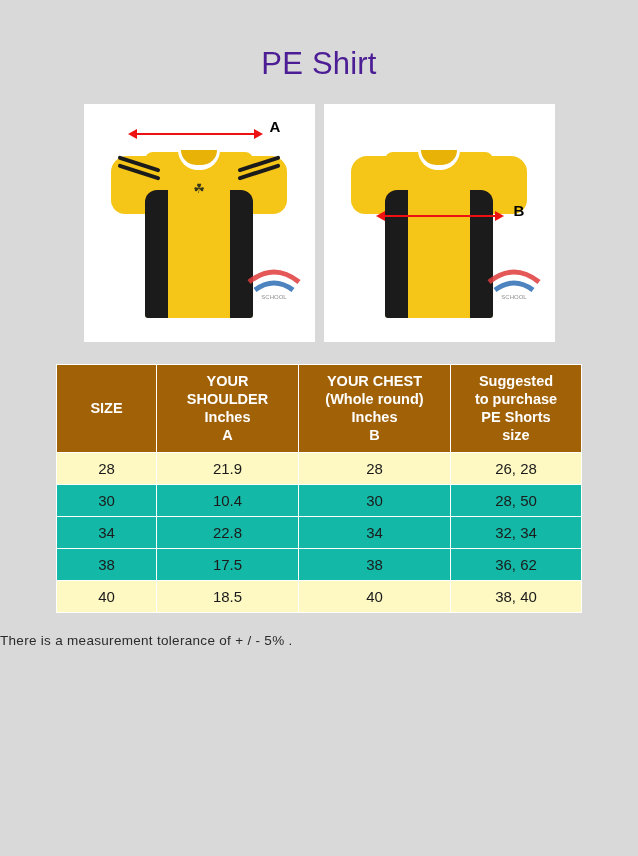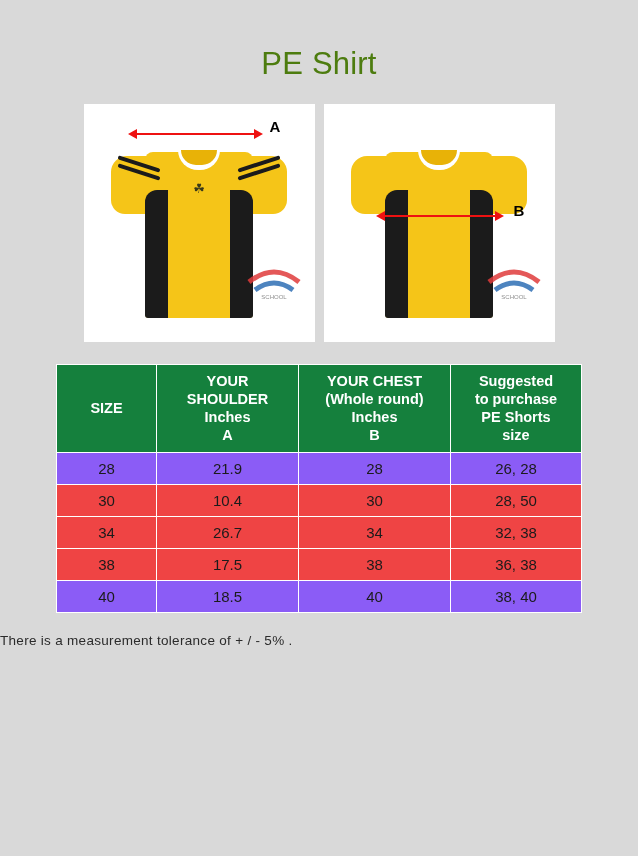--- a/index.html
+++ b/index.html
@@ -15,21 +15,21 @@
   }
   .page {
     position: relative;
     width: 638px;
     height: 856px;
     box-sizing: border-box;
   }
   .title {
     text-align: center;
     font-size: 31px;
-    color: #4d7c0f;
+    color: #4c1d95;
     font-weight: 400;
     padding-top: 46px;
     letter-spacing: 0.2px;
   }
 
   
   .images {
     display: flex;
     justify-content: center;
     gap: 9px;
@@ -166,39 +166,39 @@
   .label-b { left: 190px; top: 98px; }
 
   
   table {
     border-collapse: collapse;
     width: 525px;
     margin: 22px auto 0;
     table-layout: fixed;
   }
   th {
-    background: #15803d;
+    background: #a16207;
     color: #ffffff;
     font-size: 14.5px;
     font-weight: bold;
     padding: 7px 4px;
     text-align: center;
     vertical-align: middle;
     line-height: 1.25;
     border: 1px solid #ffffff;
   }
   td {
     text-align: center;
     font-size: 15px;
     color: #1b1b1b;
     padding: 7px 4px;
     border: 1px solid #ffffff;
-    background: #ef4444;
-  }
-  tr.alt td { background: #8b5cf6; }
+    background: #14b8a6;
+  }
+  tr.alt td { background: #fef9c3; }
   col.c1 { width: 100px; }
   col.c2 { width: 142px; }
   col.c3 { width: 152px; }
   col.c4 { width: 131px; }
 
   .footnote {
     text-align: left;
     font-size: 13.5px;
     color: #2b2b2b;
     margin-top: 20px;
@@ -312,29 +312,29 @@
         <td>26, 28</td>
       </tr>
       <tr>
         <td>30</td>
         <td>10.4</td>
         <td>30</td>
         <td>28, 50</td>
       </tr>
       <tr>
         <td>34</td>
-        <td>26.7</td>
+        <td>22.8</td>
         <td>34</td>
-        <td>32, 38</td>
+        <td>32, 34</td>
       </tr>
       <tr>
         <td>38</td>
         <td>17.5</td>
         <td>38</td>
-        <td>36, 38</td>
+        <td>36, 62</td>
       </tr>
       <tr class="alt">
         <td>40</td>
         <td>18.5</td>
         <td>40</td>
         <td>38, 40</td>
       </tr>
     </tbody>
   </table>
 

